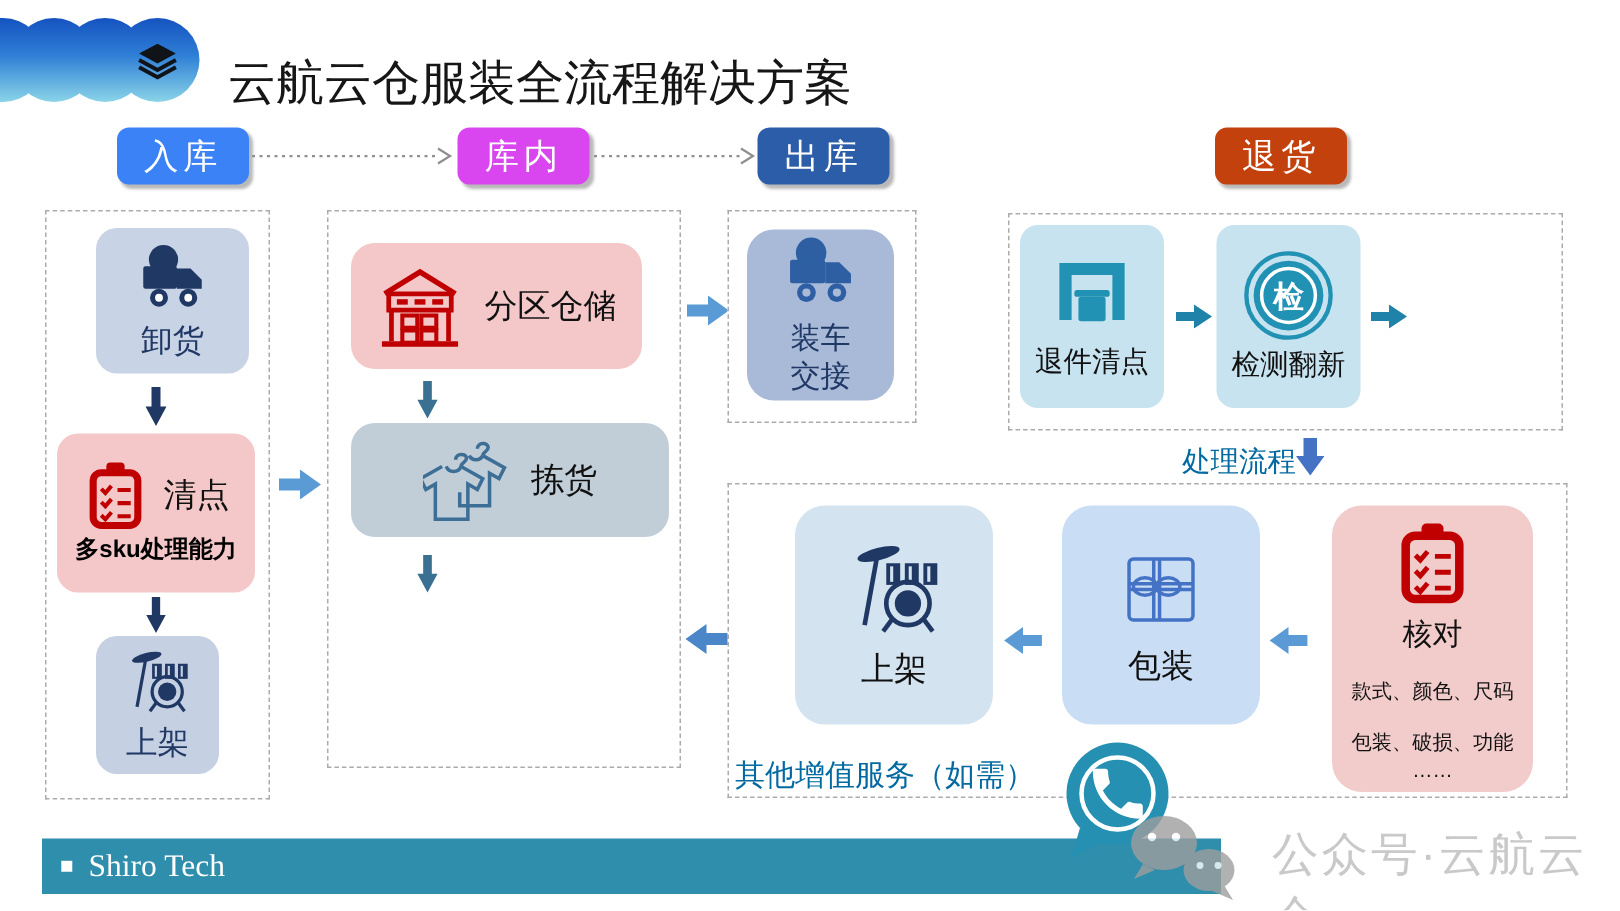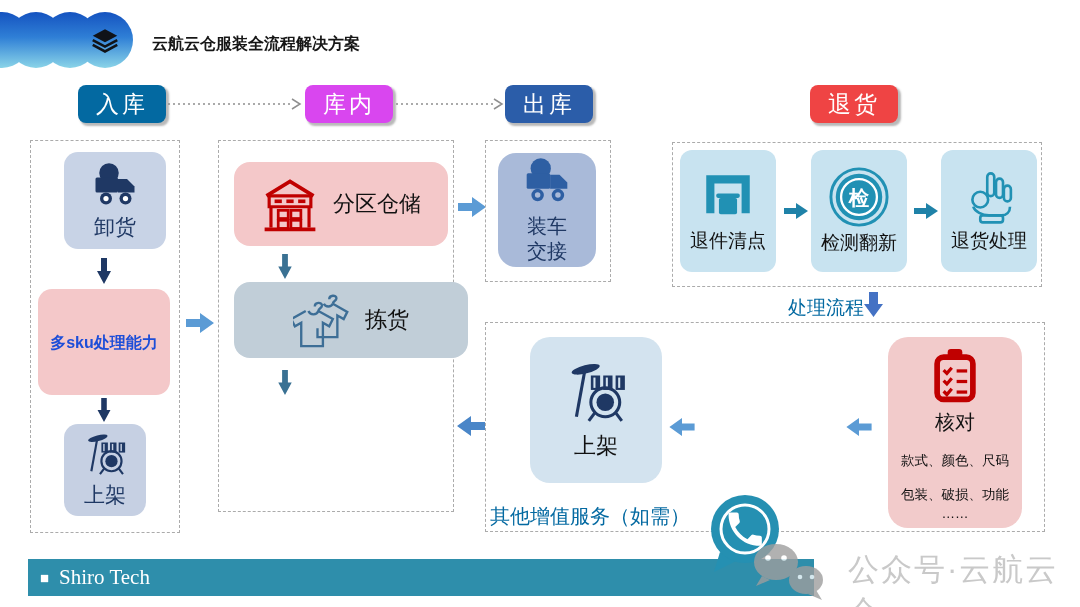--- a/index.html
+++ b/index.html
@@ -10,58 +10,58 @@
   .panel{position:absolute;border:1px dashed #ababab;background:#fff;}
   .hdr{position:absolute;width:88px;height:38px;border-radius:8px;color:#fff;
        font-size:23px;display:flex;align-items:center;justify-content:center;
        letter-spacing:3px;box-shadow:2.5px 2.5px 2px rgba(100,100,100,.45);}
   .box{position:absolute;border-radius:14px;display:flex;flex-direction:column;
        align-items:center;justify-content:center;}
   .box-row{position:absolute;border-radius:16px;display:flex;flex-direction:row;
        align-items:center;justify-content:center;gap:14px;}
   .lbl-navy{color:#1F3864;font-size:21px;margin-top:4px;}
   .lbl-big{color:#111;font-size:22px;}
-  .sub-bold{color:#1d4ed8;font-size:16px;font-weight:bold;margin-top:3px;}
+  .sub-bold{color:#000000;font-size:16px;font-weight:bold;margin-top:3px;}
   .ret-lbl{color:#111;font-size:19px;margin-top:2px;}
   .note-txt{position:absolute;color:#0369a1;font-size:20px;}
   .vline{font-size:13.5px;color:#111;margin-top:16px;}
   .footer-bar{position:absolute;left:28px;top:559px;width:786px;height:37px;
        background:#2E8EAB;color:#fff;display:flex;align-items:center;
        padding-left:12px;box-sizing:border-box;font-size:21px;}
   .footer-bar .brand{font-family:"Liberation Serif",serif;margin:0 6px;}
   .footer-bar .bullet{font-size:15px;margin-right:4px;}
   .wm-text{position:absolute;left:848px;top:549px;font-size:31px;color:#c9c9c9;
        letter-spacing:2px;}
   .logo-circle{position:absolute;top:12px;width:56px;height:56px;border-radius:50%;
        background:linear-gradient(180deg,#1553C0 0%,#2f7fd6 45%,#8AD4E8 100%);}
-  .title{position:absolute;left:152px;top:34px;font-size:16px;font-weight:bold;color:#161616;}
+  .title{position:absolute;left:152px;top:34px;font-size:32px;font-weight:normal;color:#161616;}
   svg{display:block;}
 </style>
 </head>
 <body>
 
 <div id="stage">
 
   <div class="logo-circle" style="left:-26px"></div>
   <div class="logo-circle" style="left:8px"></div>
   <div class="logo-circle" style="left:42px"></div>
   <div class="logo-circle" style="left:77px;display:flex;align-items:center;justify-content:center;">
     <svg width="28" height="27" viewBox="0 0 32 30">
       <polygon points="16,2 30,9.5 16,17 2,9.5" fill="#101318"></polygon>
       <path d="M2,14.5 L16,22 L30,14.5" fill="none" stroke="#101318" stroke-width="3"></path>
       <path d="M2,20 L16,27.5 L30,20" fill="none" stroke="#101318" stroke-width="3"></path>
     </svg>
   </div>
 
   <div class="title">云航云仓服装全流程解决方案</div>
 
-  <div class="hdr" style="left:78px;top:85px;background:#0369a1;">入库</div>
+  <div class="hdr" style="left:78px;top:85px;background:#3b82f6;">入库</div>
   <div class="hdr" style="left:305px;top:85px;background:#d946ef;">库内</div>
   <div class="hdr" style="left:505px;top:85px;background:#2B5DA9;">出库</div>
-  <div class="hdr" style="left:810px;top:85px;background:#ef4444;">退货</div>
+  <div class="hdr" style="left:810px;top:85px;background:#c2410c;">退货</div>
 
   <svg class="abs" style="left:168px;top:97px;" width="134" height="14">
     <line x1="0" y1="7" x2="124" y2="7" stroke="#8f8f8f" stroke-width="1.5" stroke-dasharray="2 3"></line>
     <polyline points="124,2 132,7 124,12" fill="none" stroke="#8f8f8f" stroke-width="1.5"></polyline>
   </svg>
   <svg class="abs" style="left:396px;top:97px;" width="108" height="14">
     <line x1="0" y1="7" x2="98" y2="7" stroke="#8f8f8f" stroke-width="1.5" stroke-dasharray="2 3"></line>
     <polyline points="98,2 106,7 98,12" fill="none" stroke="#8f8f8f" stroke-width="1.5"></polyline>
   </svg>
 
@@ -78,20 +78,33 @@
         <circle cx="46" cy="50" r="3.5" fill="#fff"></circle>
     </svg>
     <div class="lbl-navy">卸货</div>
   </div>
 
   <svg class="abs" style="left:97px;top:258px;" width="14" height="27" viewBox="0 0 14 27">
     <polygon points="4,0 10,0 10,13 14,13 7,26 0,13 4,13" fill="#1F3864"></polygon>
   </svg>
 
   <div class="box" style="left:38px;top:289px;width:132px;height:106px;background:#F4C8C9;">
+    <div style="display:flex;align-items:center;gap:10px;">
+      <svg width="44" height="46" viewBox="0 0 64 68">
+        <rect x="10" y="12" width="44" height="52" rx="8" fill="none" stroke="#C00000" stroke-width="7"></rect>
+        <rect x="23" y="2" width="18" height="13" rx="4" fill="#C00000"></rect>
+        <polyline points="18,28 22,32 28,25" fill="none" stroke="#C00000" stroke-width="4"></polyline>
+        <line x1="34" y1="29" x2="47" y2="29" stroke="#C00000" stroke-width="4"></line>
+        <polyline points="18,41 22,45 28,38" fill="none" stroke="#C00000" stroke-width="4"></polyline>
+        <line x1="34" y1="42" x2="47" y2="42" stroke="#C00000" stroke-width="4"></line>
+        <polyline points="18,54 22,58 28,51" fill="none" stroke="#C00000" stroke-width="4"></polyline>
+        <line x1="34" y1="55" x2="47" y2="55" stroke="#C00000" stroke-width="4"></line>
+      </svg>
+      <span class="lbl-big">清点</span>
+    </div>
     <div class="sub-bold">多sku处理能力</div>
   </div>
 
   <svg class="abs" style="left:97px;top:398px;" width="14" height="25" viewBox="0 0 14 27">
     <polygon points="4,0 10,0 10,13 14,13 7,26 0,13 4,13" fill="#1F3864"></polygon>
   </svg>
 
   <div class="box" style="left:64px;top:424px;width:82px;height:92px;background:#C6D0E3;">
     <svg width="46" height="46" viewBox="0 0 64 64">
       <ellipse cx="22" cy="10" rx="14" ry="4" fill="#1F3864" transform="rotate(-14 22 10)"></ellipse>
@@ -109,21 +122,21 @@
     </svg>
     <div class="lbl-navy">上架</div>
   </div>
 
   <svg class="abs" style="left:186px;top:313px;" width="28" height="20" viewBox="0 0 28 20">
     <polygon points="0,6 14,6 14,0 28,10 14,20 14,14 0,14" fill="#5B9BD5"></polygon>
   </svg>
 
   <div class="panel" style="left:218px;top:140px;width:234px;height:370px;"></div>
 
-  <div class="box-row" style="left:234px;top:162px;width:214px;height:84px;background:#F4C8C9;">
+  <div class="box-row" style="left:234px;top:162px;width:194px;height:84px;background:#F4C8C9;">
     <svg width="58" height="58" viewBox="0 0 64 64">
       <path d="M6,23 L32,7 L58,23" fill="none" stroke="#C00000" stroke-width="4"></path>
       <path d="M9,23 h46 v12 h-46 z" fill="none" stroke="#C00000" stroke-width="3.5"></path>
       <rect x="15" y="27" width="8" height="4" fill="#C00000"></rect>
       <rect x="28" y="27" width="8" height="4" fill="#C00000"></rect>
       <rect x="41" y="27" width="8" height="4" fill="#C00000"></rect>
       <line x1="11" y1="35" x2="11" y2="58" stroke="#C00000" stroke-width="3.5"></line>
       <line x1="53" y1="35" x2="53" y2="58" stroke="#C00000" stroke-width="3.5"></line>
       <rect x="19" y="39" width="11" height="9" fill="none" stroke="#C00000" stroke-width="3"></rect>
       <rect x="33" y="39" width="11" height="9" fill="none" stroke="#C00000" stroke-width="3"></rect>
@@ -131,21 +144,21 @@
       <rect x="33" y="50" width="11" height="9" fill="none" stroke="#C00000" stroke-width="3"></rect>
       <line x1="4" y1="60" x2="60" y2="60" stroke="#C00000" stroke-width="4"></line>
     </svg>
     <span class="lbl-big">分区仓储</span>
   </div>
 
   <svg class="abs" style="left:278px;top:254px;" width="14" height="26" viewBox="0 0 14 27">
     <polygon points="4,0 10,0 10,13 14,13 7,26 0,13 4,13" fill="#3A7193"></polygon>
   </svg>
 
-  <div class="box-row" style="left:234px;top:282px;width:234px;height:76px;background:#C1CED8;">
+  <div class="box-row" style="left:234px;top:282px;width:212px;height:76px;background:#C1CED8;">
     <svg width="58" height="56" viewBox="0 0 64 62">
       <g fill="none" stroke="#3D6E96" stroke-width="2.6">
         <path d="M40,8 c0,-5 8,-5 8,-1 c0,3 -4,3 -4,6"></path>
         <path d="M44,13 l16,9 l-4,8 l-7,-4 v24 h-22 v-10"></path>
         <path d="M44,13 c-2,4 -8,4 -10,0"></path>
         <path d="M24,16 c0,-5 8,-5 8,-1 c0,3 -4,3 -4,6"></path>
         <path d="M28,21 l16,9 l-4,8 l-7,-4 v26 h-24 v-26 l-7,4 l-4,-8 l16,-9"></path>
         <path d="M28,21 c-2,5 -9,5 -11,0"></path>
       </g>
     </svg>
@@ -201,33 +214,20 @@
       <circle cx="32" cy="32" r="18.5" fill="none" stroke="#fff" stroke-width="2.4"></circle>
       <text x="32" y="40" text-anchor="middle" font-size="21" font-weight="bold" fill="#fff">检</text>
     </svg>
     <div class="ret-lbl">检测翻新</div>
   </div>
 
   <svg class="abs" style="left:914px;top:203px;" width="24" height="16" viewBox="0 0 24 16">
     <polygon points="0,5 12,5 12,0 24,8 12,16 12,11 0,11" fill="#1F82A8"></polygon>
   </svg>
 
-  <div class="box" style="left:941px;top:150px;width:96px;height:122px;background:#C8E3F0;border-radius:12px;">
-    <svg width="56" height="58" viewBox="0 0 64 66">
-      <g fill="none" stroke="#2191B4" stroke-width="3">
-        <circle cx="22" cy="36" r="9"></circle>
-        <rect x="30" y="6" width="8" height="26" rx="4"></rect>
-        <rect x="40" y="12" width="8" height="22" rx="4"></rect>
-        <rect x="49" y="20" width="8" height="18" rx="4"></rect>
-        <path d="M14,44 c2,6 10,10 18,10 h14 c6,0 10,-4 10,-10"></path>
-        <rect x="22" y="54" width="26" height="8" rx="3"></rect>
-      </g>
-    </svg>
-    <div class="ret-lbl">退货处理</div>
-  </div>
 
   <div class="note-txt" style="left:788px;top:295px;font-size:19px;">处理流程</div>
   <svg class="abs" style="left:864px;top:292px;" width="19" height="26" viewBox="0 0 19 26">
     <polygon points="5,0 14,0 14,12 19,12 9.5,25 0,12 5,12" fill="#4472C4"></polygon>
   </svg>
 
   <div class="panel" style="left:485px;top:322px;width:558px;height:208px;"></div>
 
   <svg class="abs" style="left:456px;top:416px;" width="30" height="20" viewBox="0 0 28 20">
     <polygon points="28,6 14,6 14,0 0,10 14,20 14,14 28,14" fill="#4A86C8"></polygon>
@@ -248,20 +248,34 @@
       <line x1="31" y1="52" x2="25" y2="60" stroke="#1F3864" stroke-width="3"></line>
       <line x1="51" y1="52" x2="57" y2="60" stroke="#1F3864" stroke-width="3"></line>
     </svg>
     <div class="lbl-big" style="margin-top:6px;">上架</div>
   </div>
 
   <svg class="abs" style="left:668px;top:418px;" width="28" height="18" viewBox="0 0 28 20">
     <polygon points="28,6 14,6 14,0 0,10 14,20 14,14 28,14" fill="#5B9BD5"></polygon>
   </svg>
 
+  <div class="box" style="left:708px;top:337px;width:132px;height:146px;background:#C9DEF4;border-radius:20px;">
+    <svg width="62" height="62" viewBox="0 0 64 64">
+      <g fill="none" stroke="#4472C4" stroke-width="2.4">
+        <rect x="10" y="12" width="44" height="42" rx="3"></rect>
+        <line x1="27" y1="12" x2="27" y2="54"></line>
+          <line x1="31" y1="12" x2="31" y2="54"></line>
+        <line x1="10" y1="29" x2="54" y2="29"></line>
+          <line x1="10" y1="33" x2="54" y2="33"></line>
+        <ellipse cx="21" cy="31" rx="8" ry="6"></ellipse>
+          <ellipse cx="37" cy="31" rx="8" ry="6"></ellipse>
+      </g>
+    </svg>
+    <div class="lbl-big" style="margin-top:6px;">包装</div>
+  </div>
 
   <svg class="abs" style="left:845px;top:418px;" width="28" height="18" viewBox="0 0 28 20">
     <polygon points="28,6 14,6 14,0 0,10 14,20 14,14 28,14" fill="#5B9BD5"></polygon>
   </svg>
 
   <div class="box" style="left:888px;top:337px;width:134px;height:191px;background:#F2CBCB;border-radius:20px;justify-content:flex-start;padding-top:10px;box-sizing:border-box;">
     <svg width="52" height="56" viewBox="0 0 64 68">
       <rect x="10" y="12" width="44" height="52" rx="8" fill="none" stroke="#C00000" stroke-width="7"></rect>
       <rect x="23" y="2" width="18" height="13" rx="4" fill="#C00000"></rect>
       <polyline points="18,28 22,32 28,25" fill="none" stroke="#C00000" stroke-width="4"></polyline>

